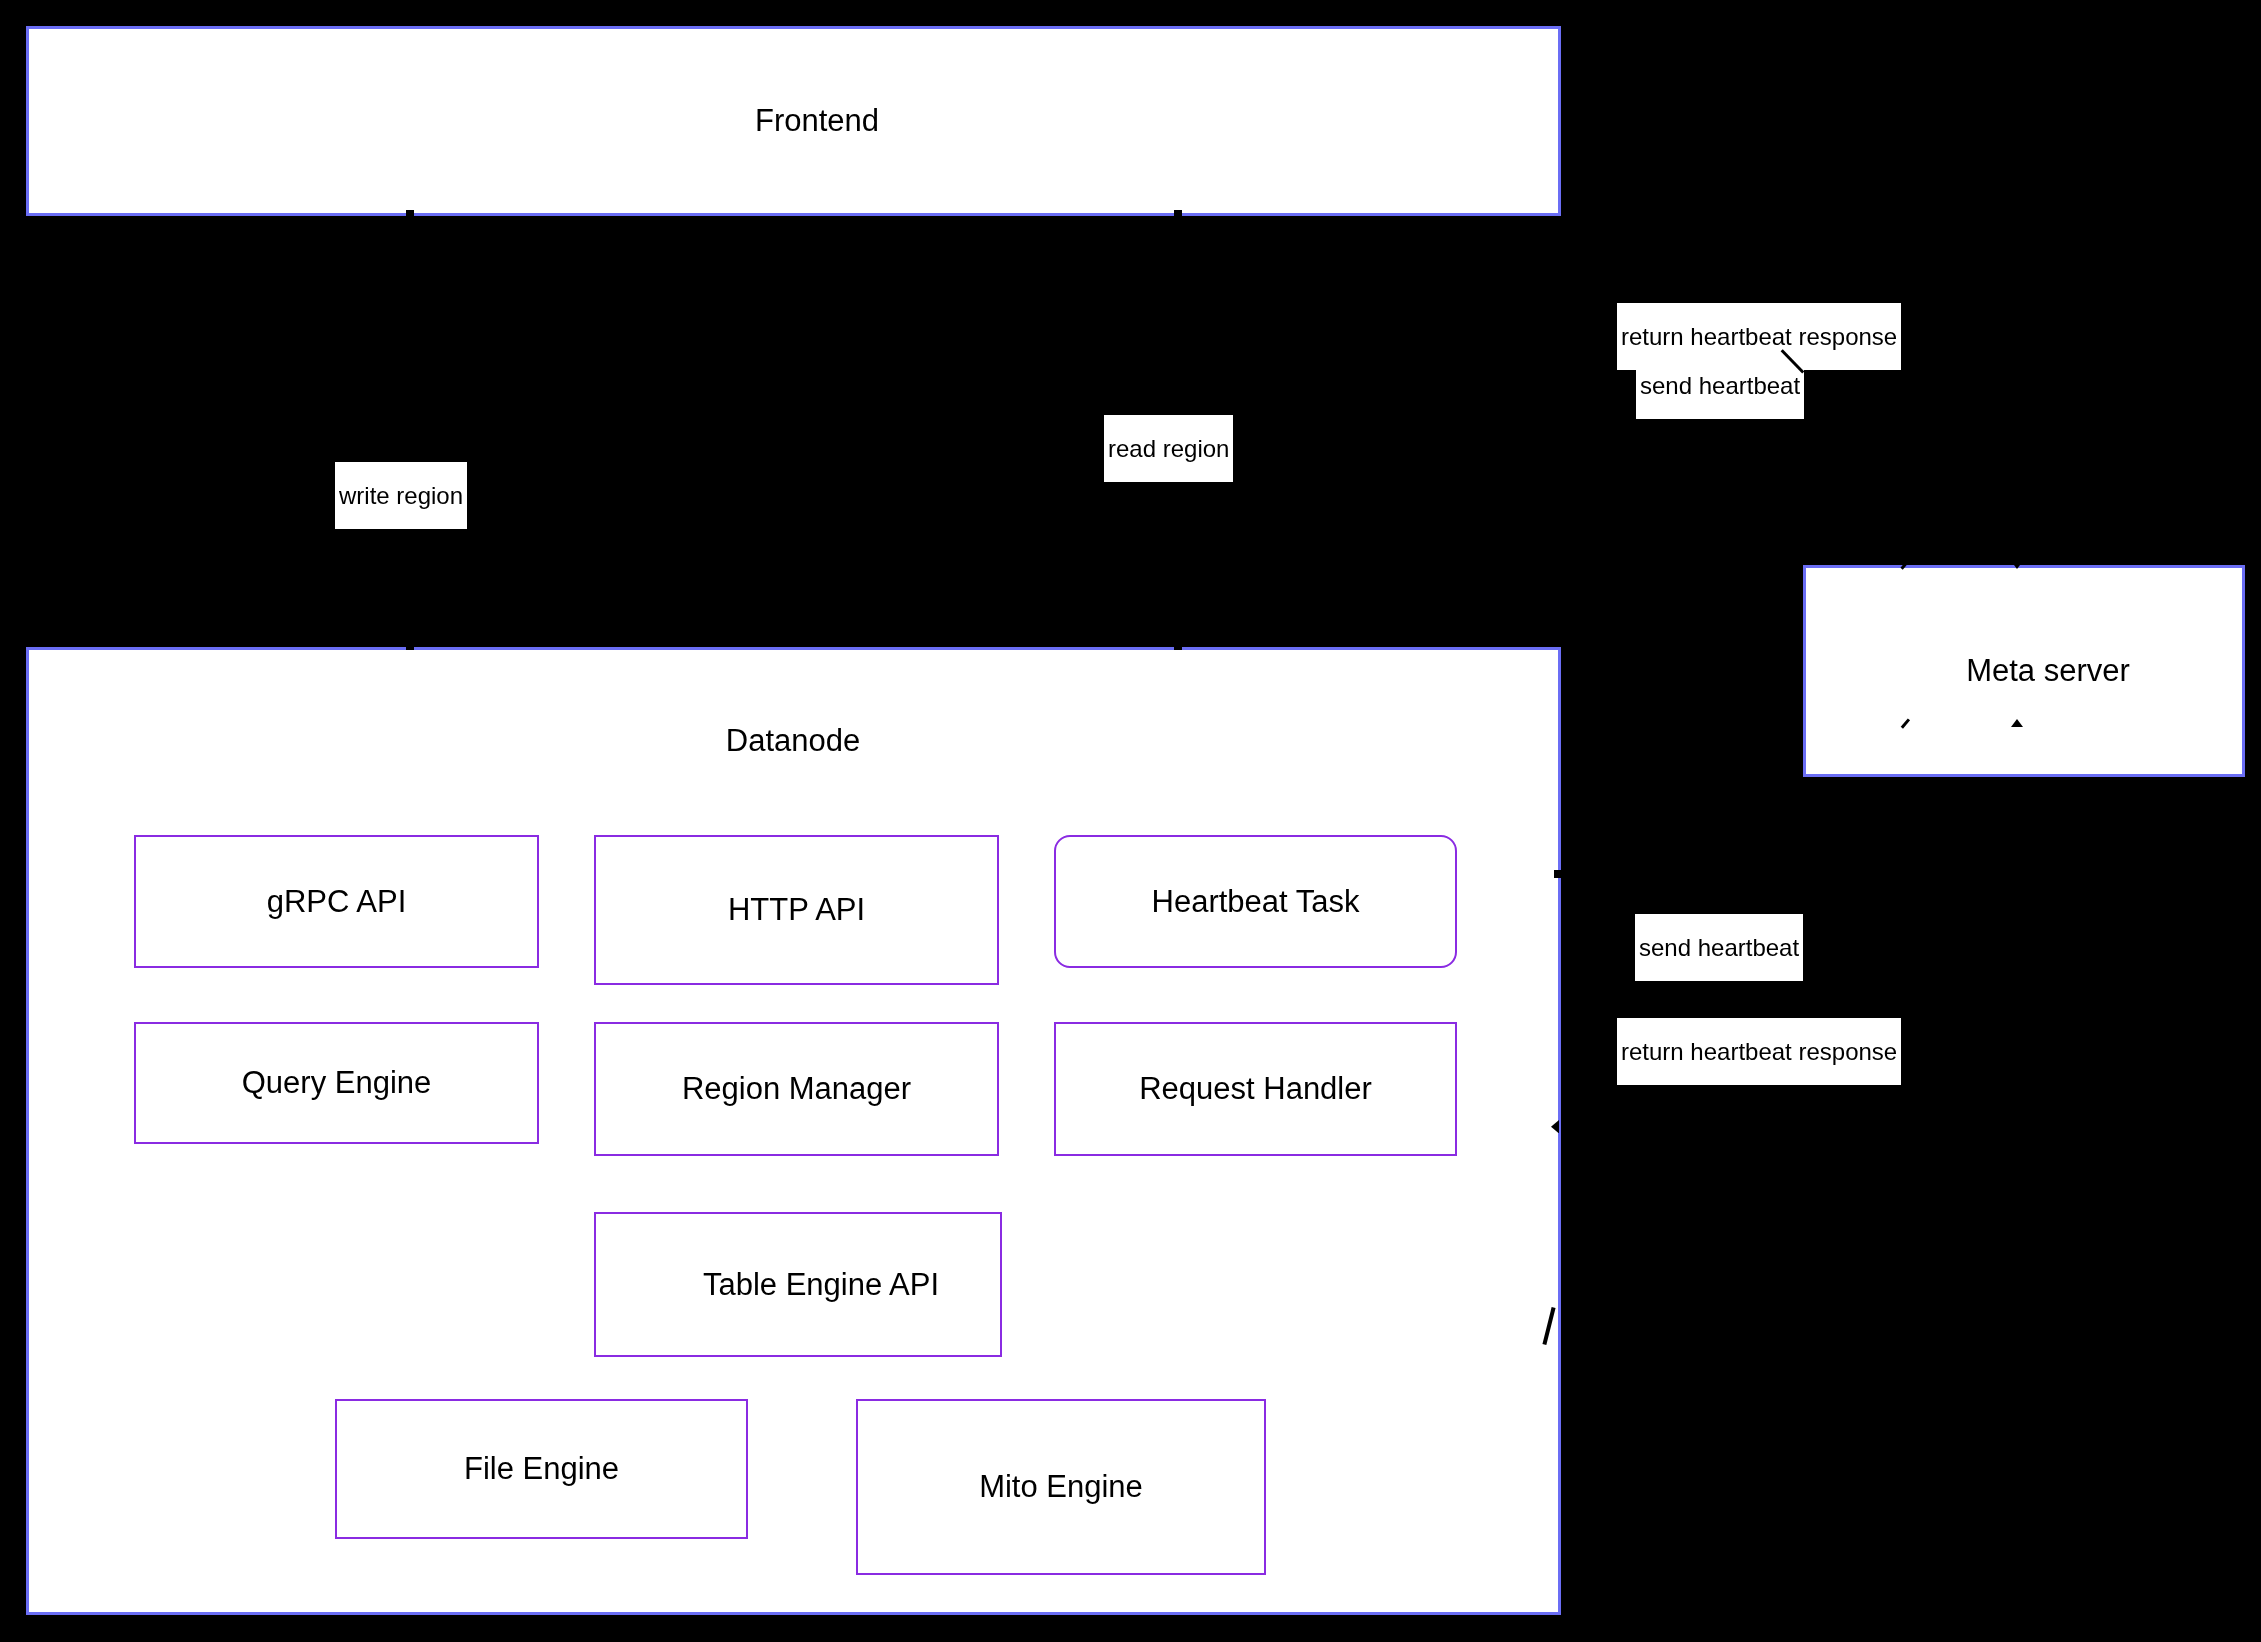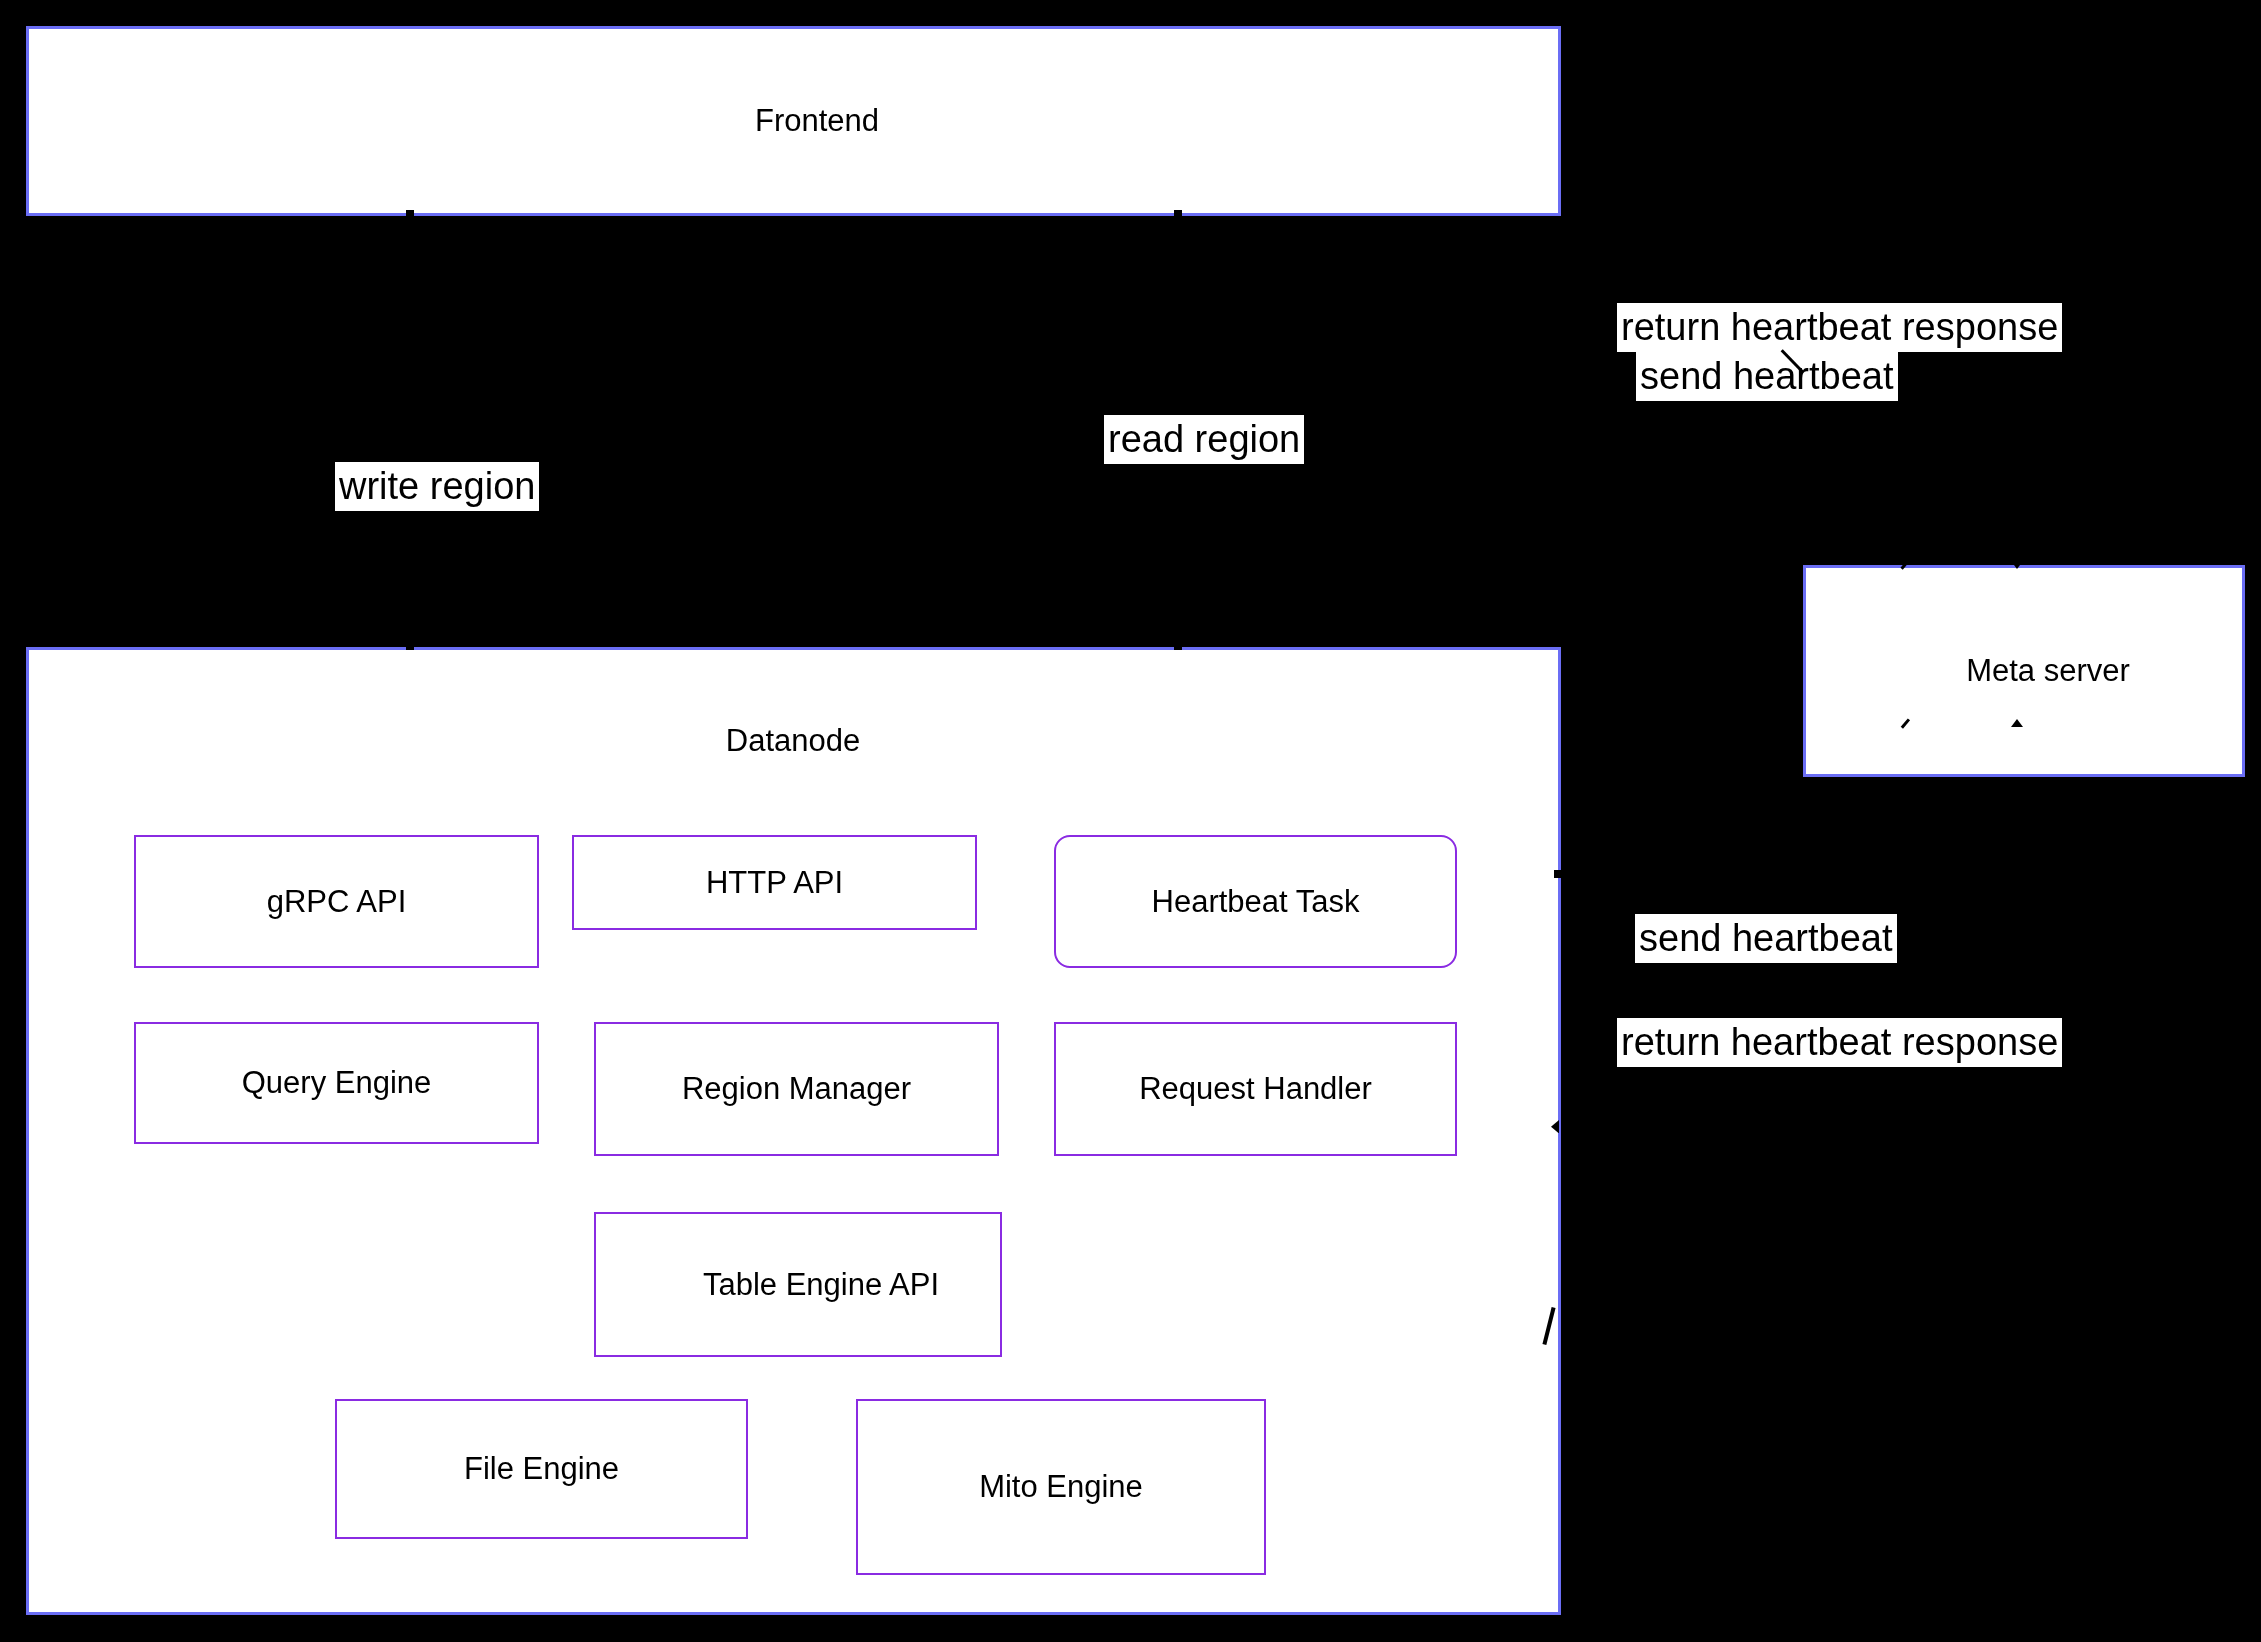--- a/index.html
+++ b/index.html
@@ -32,35 +32,35 @@
   
   #datanode{left:25.5px;top:647px;width:1535px;height:968px;display:block;}
   #datanode-label{
     position:absolute;left:0;top:73px;width:100%;
     text-align:center;font-size:31px;
   }
   
   #meta-server{left:1803px;top:565px;width:442px;height:212px;}
   
   #grpc-api{left:134px;top:835px;width:405px;height:133px;}
-  #http-api{left:572px;top:835px;width:405px;height:95px;}
+  #http-api{left:594px;top:835px;width:405px;height:150px;}
   #heartbeat-task{left:1054px;top:835px;width:403px;height:133px;border-radius:16px;}
   #query-engine{left:134px;top:1022px;width:405px;height:122px;}
   #region-manager{left:594px;top:1022px;width:405px;height:134px;}
   #request-handler{left:1054px;top:1022px;width:403px;height:134px;}
   #table-engine-api{left:594px;top:1212px;width:408px;height:145px;padding-left:46px;}
   #file-engine{left:335px;top:1399px;width:413px;height:140px;}
   #mito-engine{left:856px;top:1399px;width:410px;height:176px;}
   
   .edge-label{
     position:absolute;
     background:var(--fill);
     color:var(--ink);
-    font-size:38px;line-height:35px;
-    padding:7px 4px;
+    font-size:24px;line-height:35px;
+    padding:16px 4px;
     white-space:nowrap;
     z-index:2;
   }
   #lbl-write-region{left:335px;top:416px;margin-top:46px;}
   #lbl-read-region{left:1104px;top:415px;}
   #lbl-return-heartbeat-frontend{left:1617px;top:303px;}
   #lbl-send-heartbeat-frontend{left:1636px;top:352px;}
   #lbl-send-heartbeat-datanode{left:1635px;top:914px;}
   #lbl-return-heartbeat-datanode{left:1617px;top:1018px;}
   

